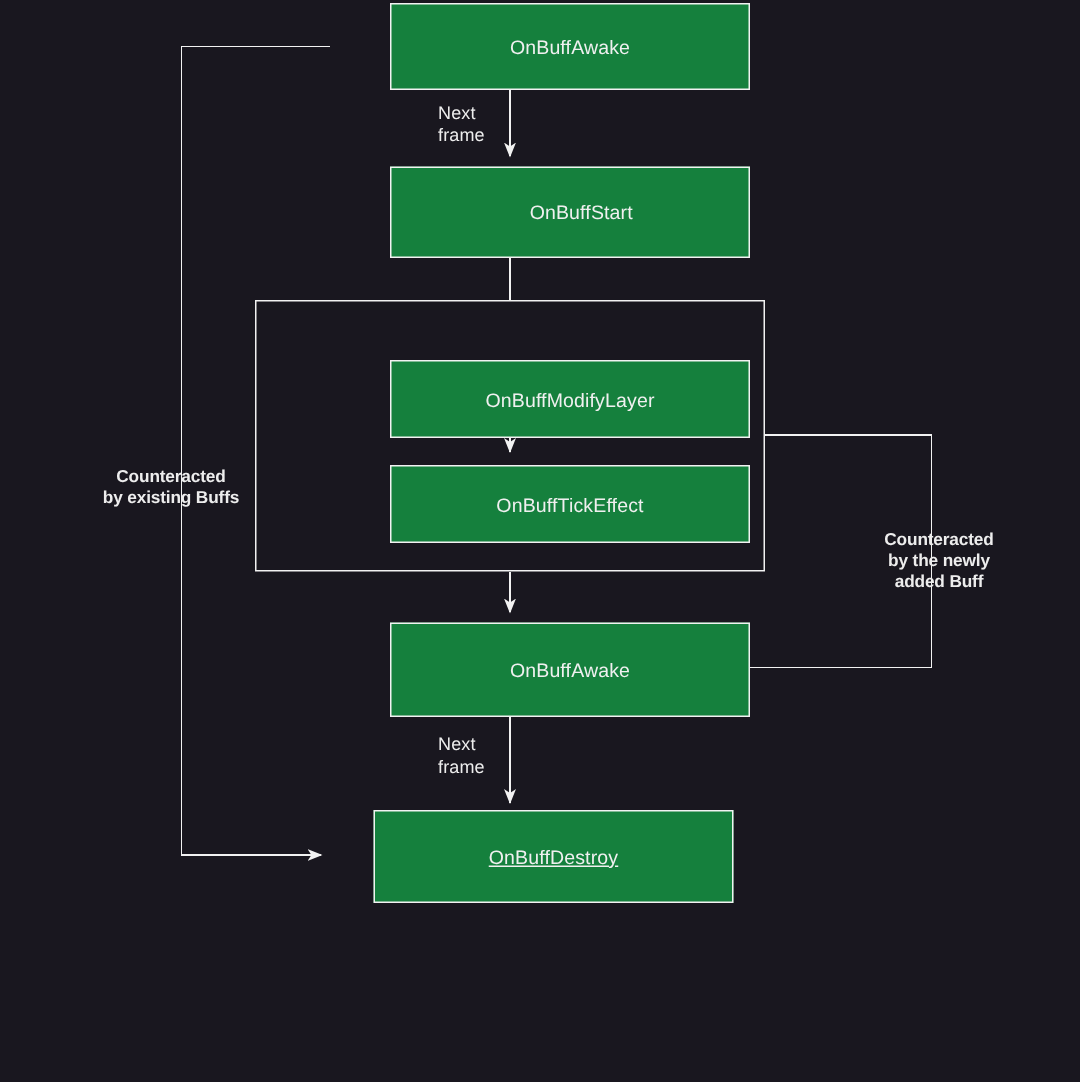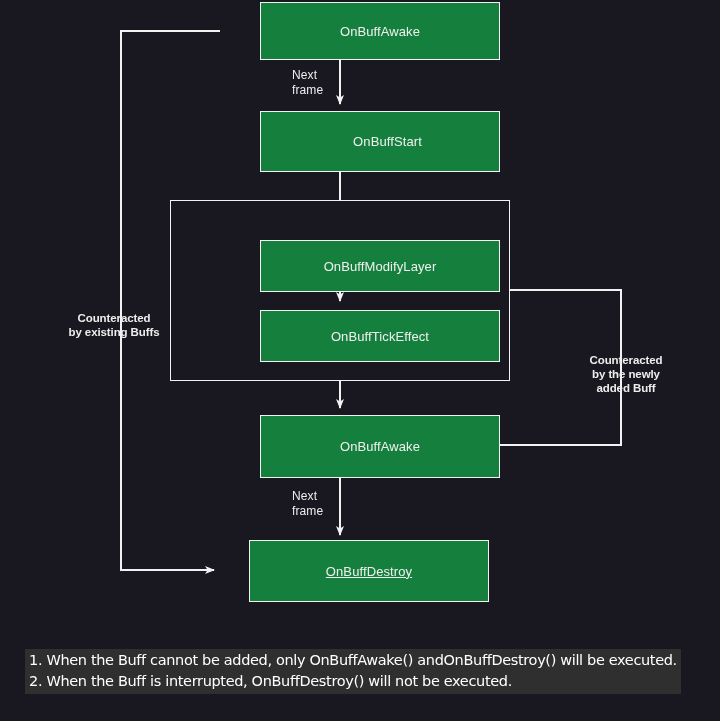--- a/index.html
+++ b/index.html
@@ -151,18 +151,14 @@
   <div class="edge-label" style="left:292px; top:489px; width:80px;">Next
 frame</div>
 
   <div class="side-label" style="left:52px; top:311px; width:124px;">Counteracted
 by existing Buffs</div>
 
   <div class="side-label" style="left:569px; top:353px; width:114px;">Counteracted
 by the newly
 added Buff</div>
 
-  <div id="notes">
-    <span class="note-line">1. When the Buff cannot be added, only OnBuffAwake() andOnBuffDestroy() will be executed.</span>
-    <span class="note-line">2. When the Buff is interrupted, OnBuffDestroy() will not be executed.</span>
-  </div>
 
 </div>
 
 </body></html>

